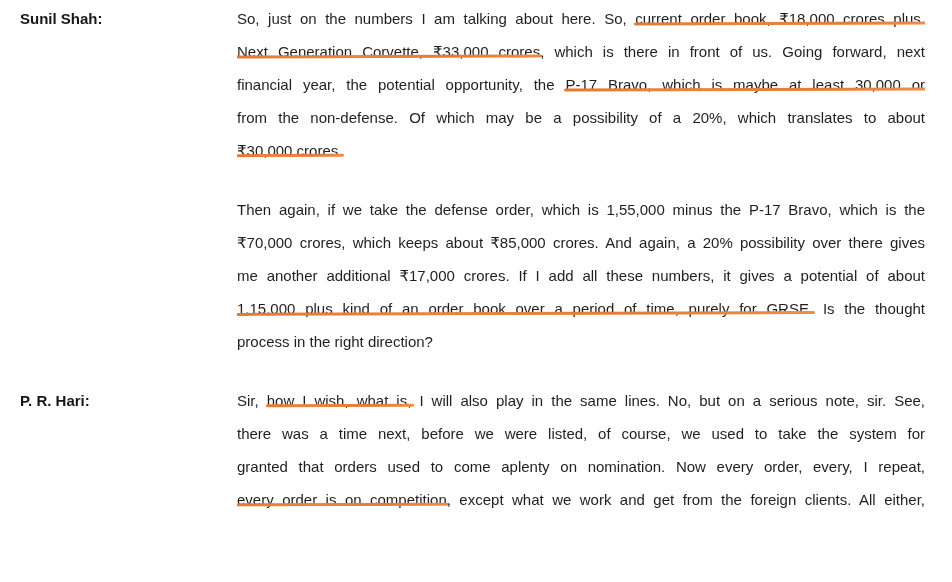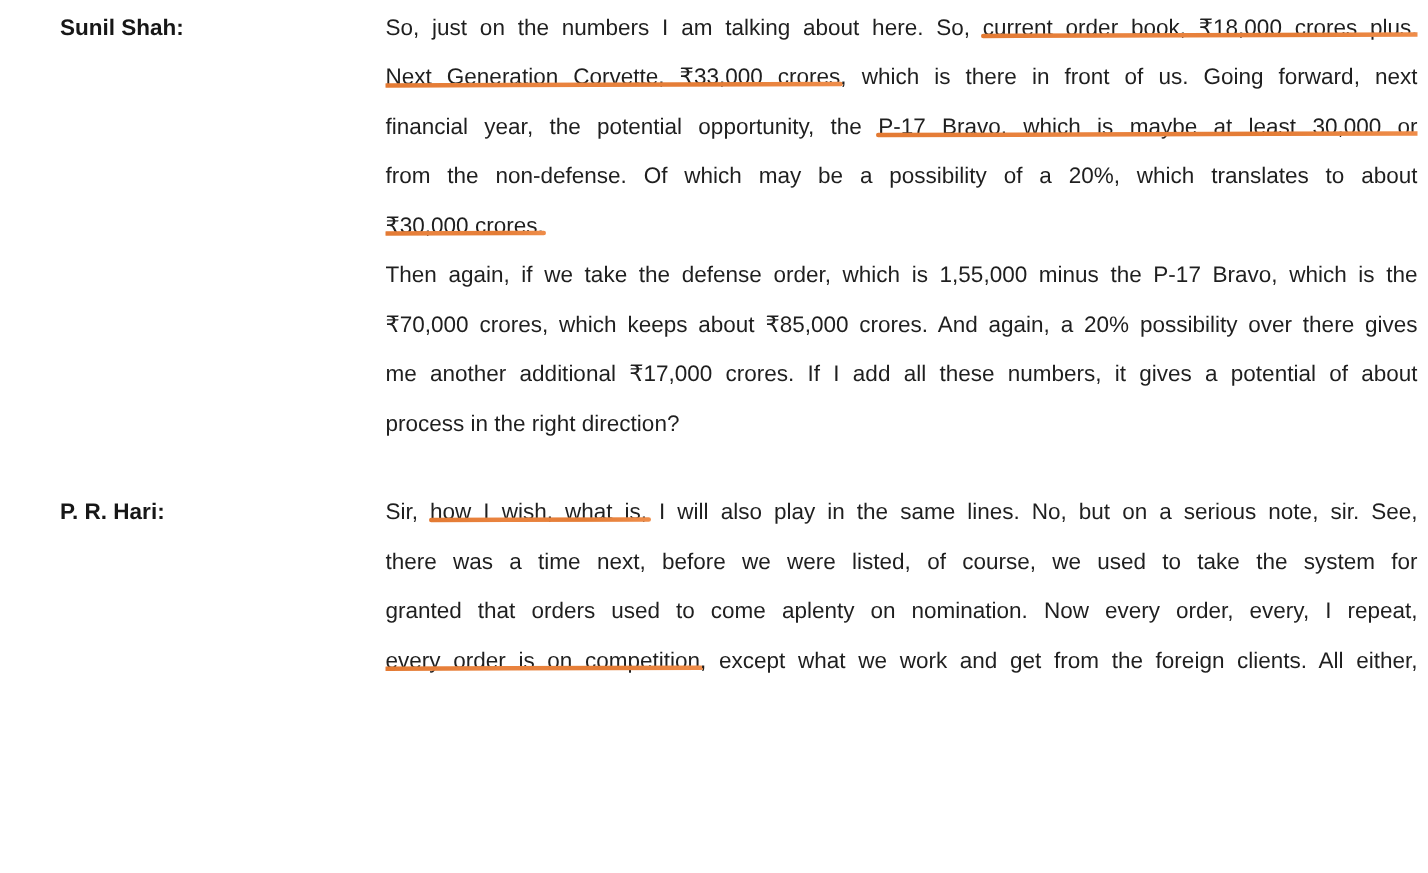--- a/index.html
+++ b/index.html
@@ -26,26 +26,26 @@
   .row + .row {
     margin-top: 26px;
   }
   .speaker {
     flex: 0 0 237px;
     box-sizing: border-box;
     padding-left: 20px;
     font-weight: bold;
     line-height: 33px;
     color: #171717;
-    margin-left: 20px;
   }
   .content {
     width: 688px;
   }
   .para + .para {
+    margin-top: 26px;
   }
   .line {
     height: 33px;
     line-height: 33px;
     overflow: hidden;
     text-align: justify;
     text-align-last: justify;
     white-space: normal;
   }
   .line.last {
@@ -80,20 +80,21 @@
             <div class="line"><span class="seg">So, just on the numbers I am talking about here. So, </span><span class="seg u">current order book, ₹18,000 crores plus.</span></div>
             <div class="line"><span class="seg u">Next Generation Corvette, ₹33,000 crores</span><span class="seg">, which is there in front of us. Going forward, next</span></div>
             <div class="line"><span class="seg">financial year, the potential opportunity, the </span><span class="seg u">P-17 Bravo, which is maybe at least 30,000 or</span></div>
             <div class="line"><span class="seg">from the non-defense. Of which may be a possibility of a 20%, which translates to about</span></div>
             <div class="line last"><span class="seg u">₹30,000 crores.</span></div>
           </div>
           <div class="para">
             <div class="line"><span class="seg">Then again, if we take the defense order, which is 1,55,000 minus the P-17 Bravo, which is the</span></div>
             <div class="line"><span class="seg">₹70,000 crores, which keeps about ₹85,000 crores. And again, a 20% possibility over there gives</span></div>
             <div class="line"><span class="seg">me another additional ₹17,000 crores. If I add all these numbers, it gives a potential of about</span></div>
+            <div class="line"><span class="seg u">1,15,000 plus kind of an order book over a period of time, purely for GRSE.</span><span class="seg"> Is the thought</span></div>
             <div class="line last"><span class="seg">process in the right direction?</span></div>
           </div>
         </div>
       </div>
       <div class="row">
         <div class="speaker">P. R. Hari:</div>
         <div class="content">
           <div class="para">
             <div class="line"><span class="seg">Sir, </span><span class="seg u">how I wish, what is,</span><span class="seg"> I will also play in the same lines. No, but on a serious note, sir. See,</span></div>
             <div class="line"><span class="seg">there was a time next, before we were listed, of course, we used to take the system for</span></div>

